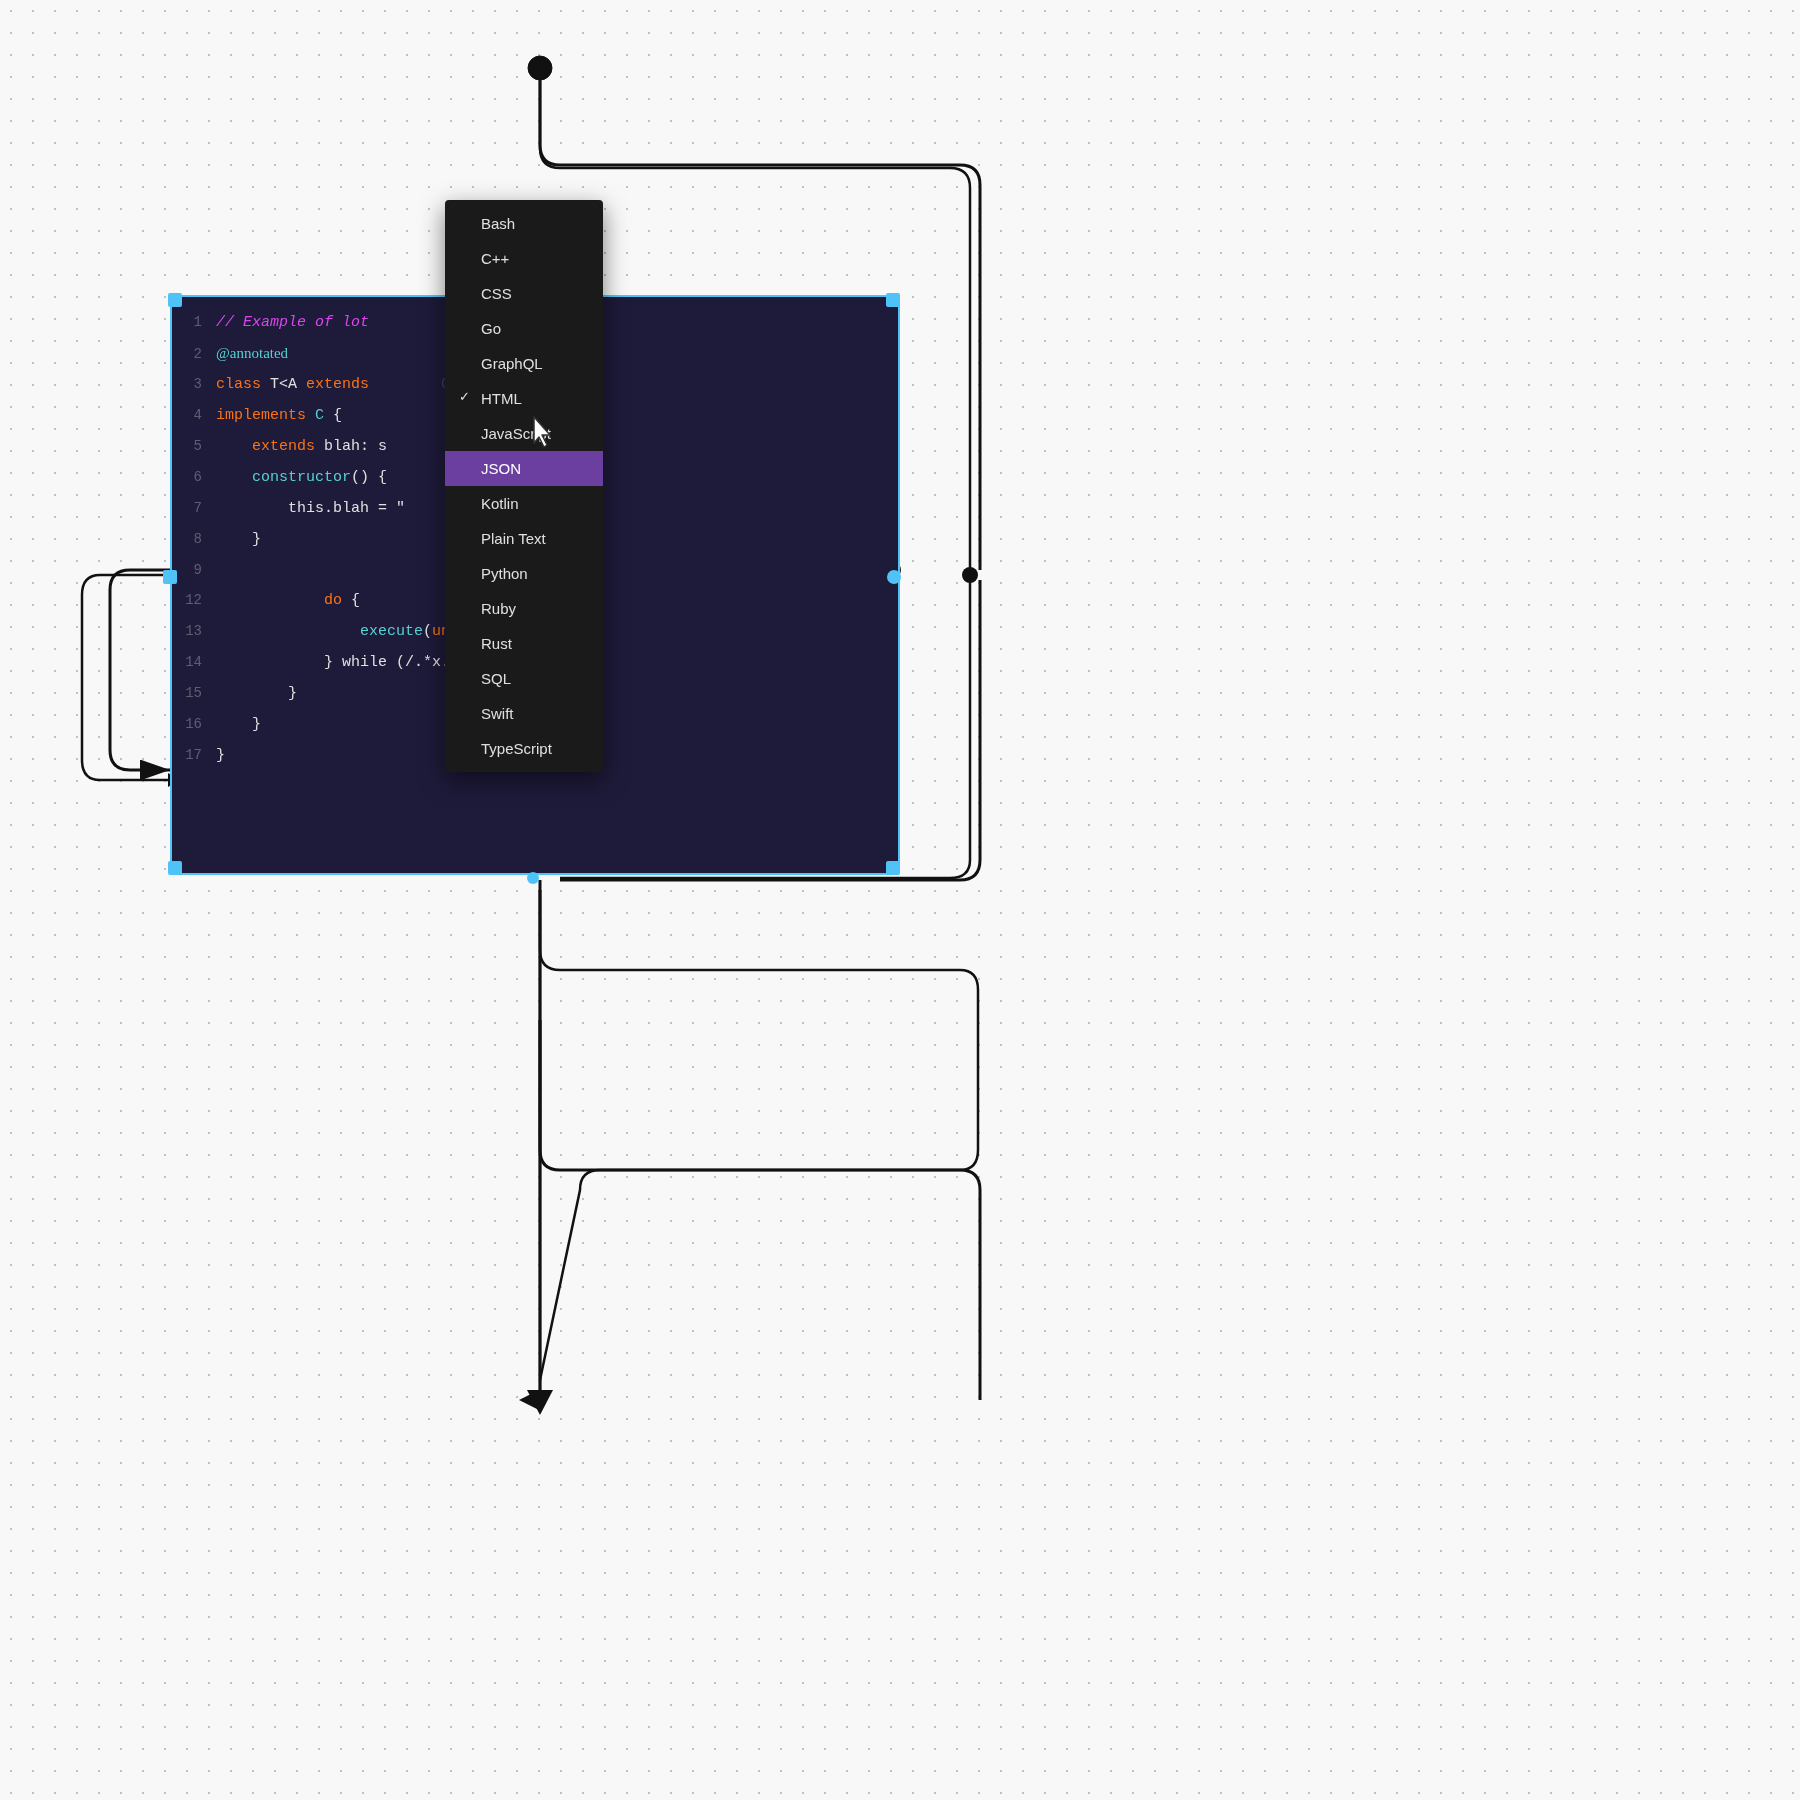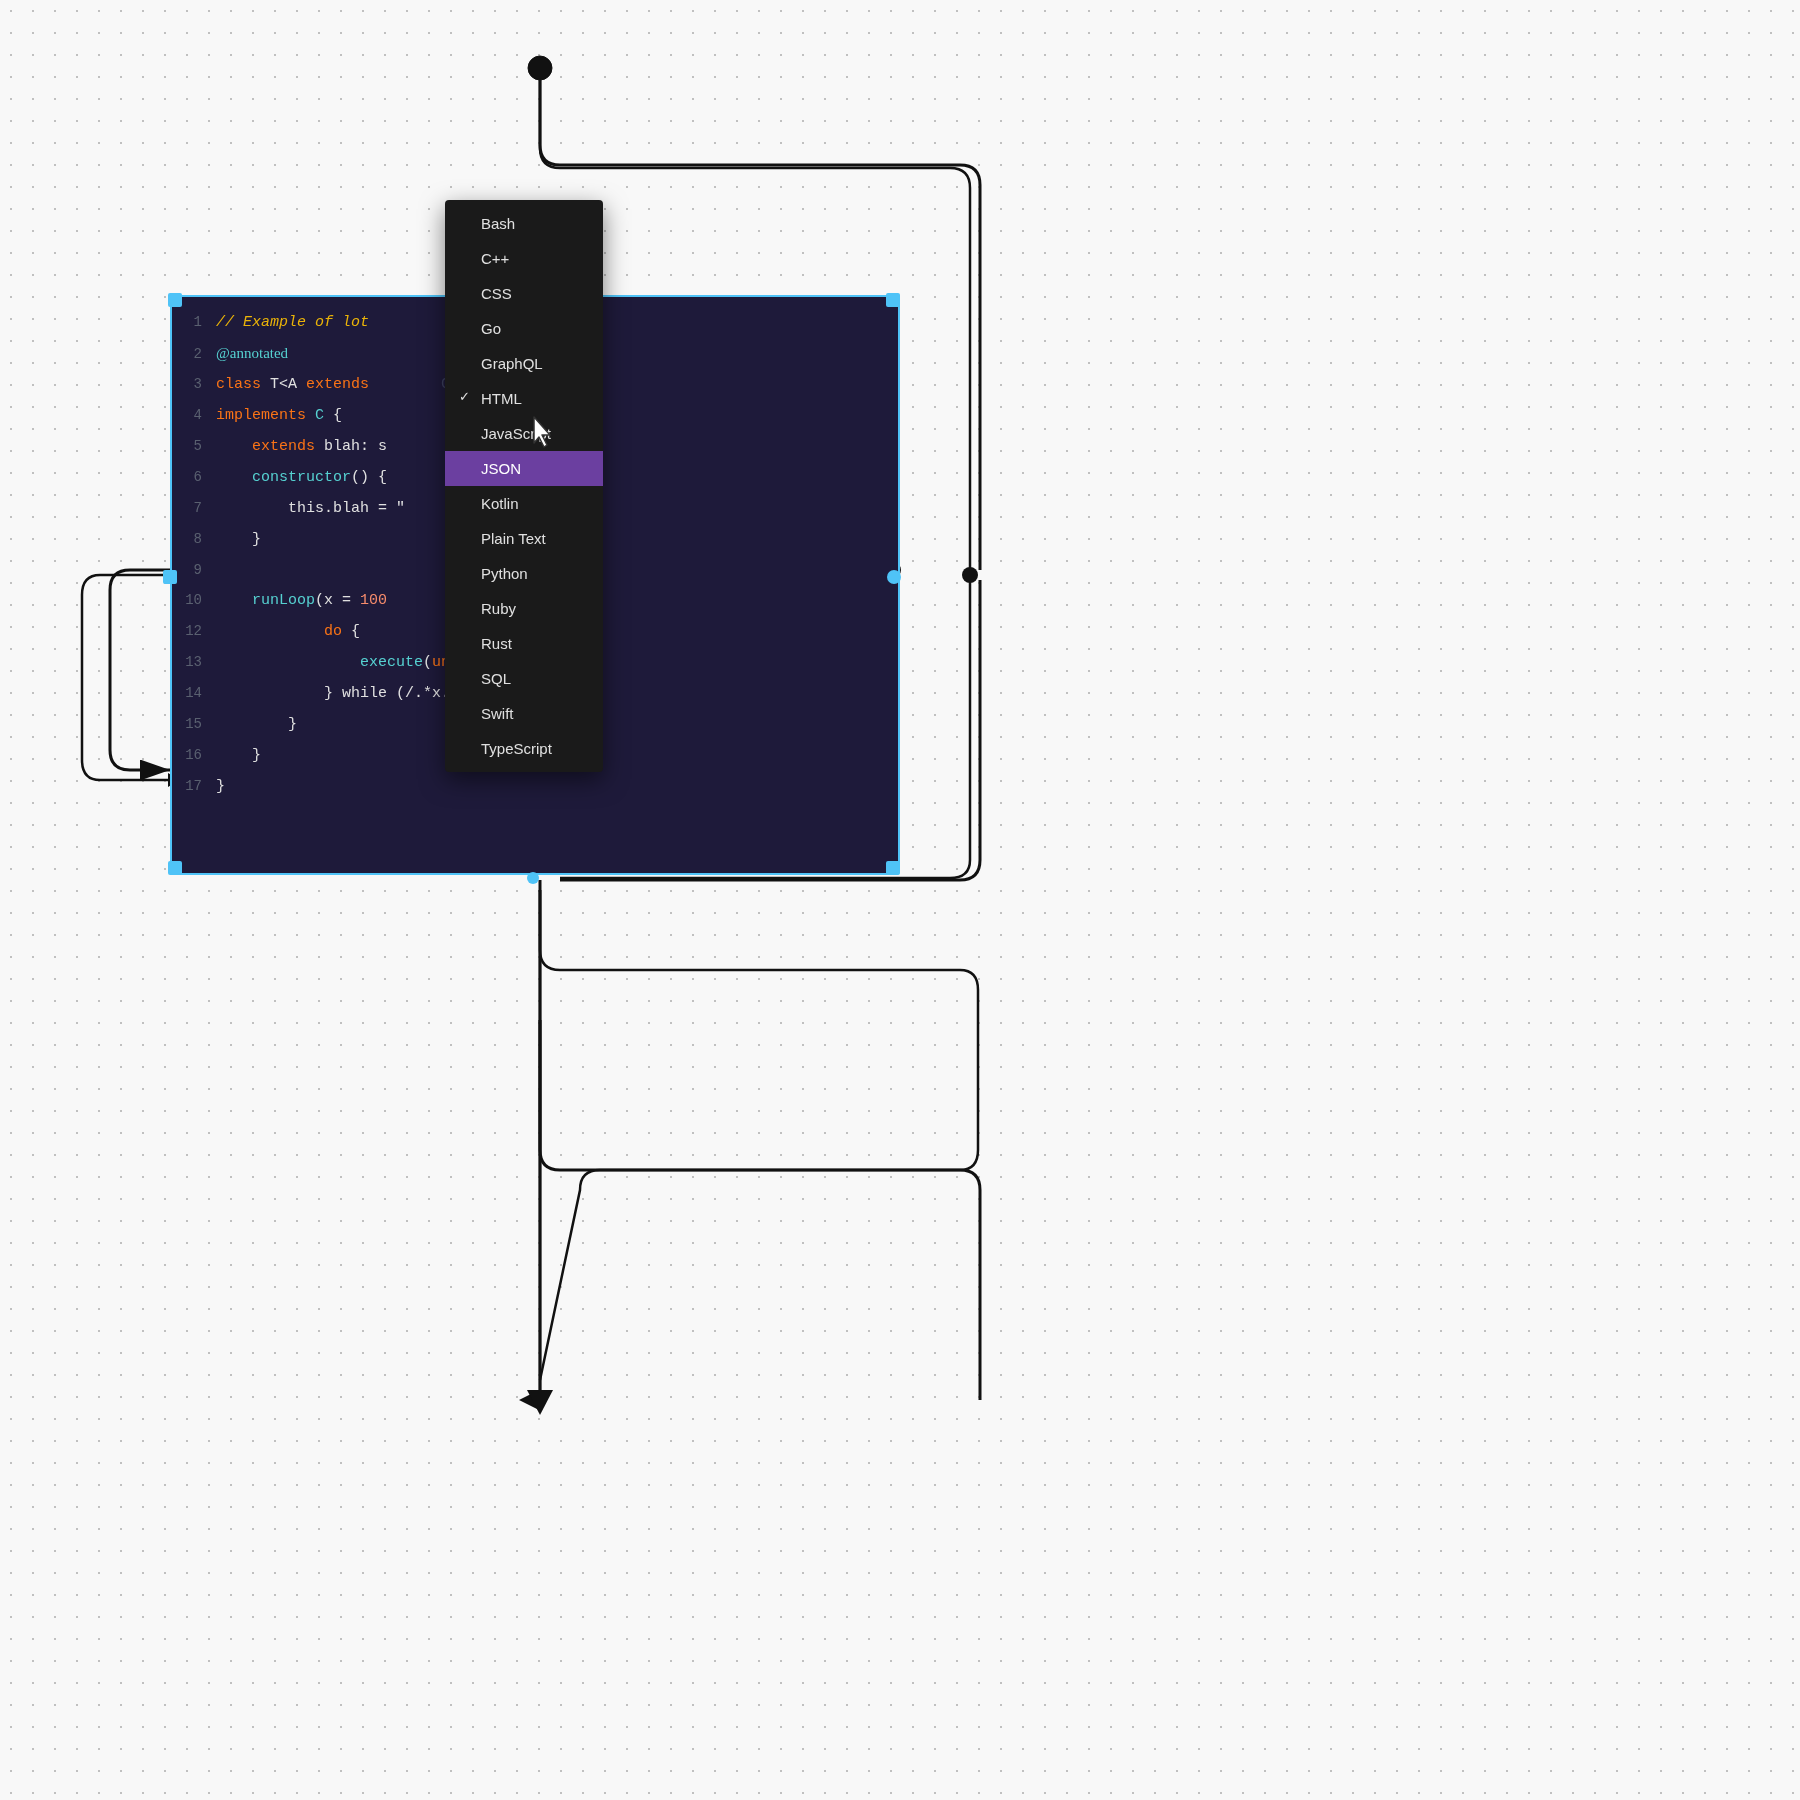--- a/index.html
+++ b/index.html
@@ -80,21 +80,21 @@
       font-size: 14px;
     }
 
     .code-text {
       flex: 1;
       white-space: pre;
       font-size: 15px;
     }
 
     
-    .c-comment { color: #eab308; font-style: italic; }
+    .c-comment { color: #d946ef; font-style: italic; }
     .c-decorator { color: #56d1d1; font-family: Liberation Serif, serif; }
     .c-white { color: #e0e0e0; }
     .c-orange { color: #f78c6c; }
     .c-teal { color: #56d1d1; }
     .c-purple { color: #f97316; text-align: center; }
 
     
     .dropdown-menu {
       position: absolute;
       top: 200px;
@@ -247,24 +247,20 @@
     <div class="code-line">
       <span class="line-num">8</span>
       <span class="code-text c-white">    }</span>
     </div>
 
     <div class="code-line">
       <span class="line-num">9</span>
       <span class="code-text"></span>
     </div>
 
-    <div class="code-line">
-      <span class="line-num">10</span>
-      <span class="code-text"><span class="c-white">    </span><span class="c-teal">runLoop</span><span class="c-white">(x = </span><span class="c-orange">100</span></span>
-    </div>
 
 
     <div class="code-line">
       <span class="line-num">12</span>
       <span class="code-text"><span class="c-white">            </span><span class="c-purple">do</span><span class="c-white"> {</span></span>
     </div>
 
     <div class="code-line">
       <span class="line-num">13</span>
       <span class="code-text"><span class="c-white">                </span><span class="c-teal">execute</span><span class="c-white">(</span><span class="c-purple">undefined</span><span class="c-white">);</span></span>

